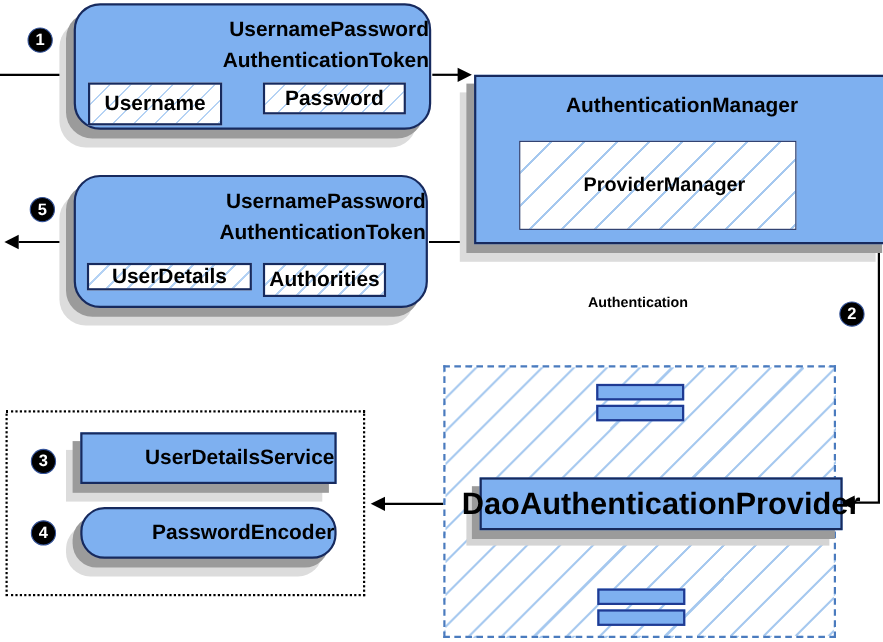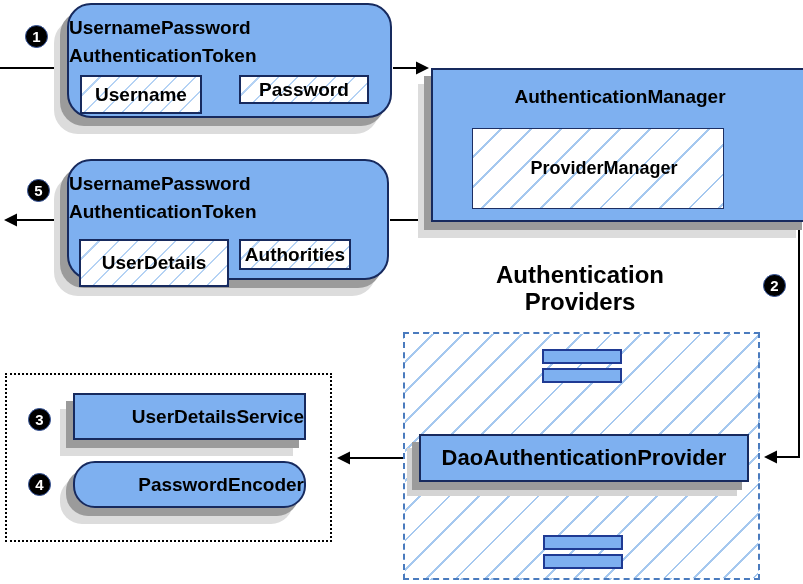--- a/index.html
+++ b/index.html
@@ -6,48 +6,48 @@
   .canvas{
     position:relative;width:803px;height:584px;background:#ffffff;overflow:hidden;
     font-family:"Liberation Sans","DejaVu Sans",sans-serif;font-weight:bold;color:#000;
   }
   .connectors{position:absolute;left:0;top:0;width:803px;height:584px;pointer-events:none;}
 
   
   .blue{background:#7eb0f0;border:2px solid #172a5e;box-sizing:border-box;position:absolute;}
   .shadowed{box-shadow:-7px 8px 0 #9b9b9b,-13px 16px 0 #dcdcdc;}
   .token-box{border-radius:24px;}
-  .token-title{position:absolute;left:0;right:0;top:9px;text-align:left;font-size:19px;line-height:28px;}
+  .token-title{position:absolute;left:0;right:0;top:9px;text-align:right;font-size:19px;line-height:28px;}
   .token-title span{display:block;}
   .field{
     position:absolute;background-color:#fff;border:2px solid #172a5e;box-sizing:border-box;
     display:flex;align-items:center;justify-content:center;font-size:19px;
     background-image:repeating-linear-gradient(135deg,rgba(255,255,255,0) 0,rgba(255,255,255,0) 12px,#b4d2f4 12px,#b4d2f4 13.5px);
   }
   .hatch-lg{
     background-color:#fff;
     background-image:repeating-linear-gradient(135deg,rgba(255,255,255,0) 0,rgba(255,255,255,0) 19px,#a5c8ef 19px,#a5c8ef 21px);
   }
   .box-title{position:absolute;left:0;right:0;text-align:center;font-size:19px;}
   .inner-hatched{
     position:absolute;border:1px solid #1d2f63;box-sizing:border-box;
     display:flex;align-items:center;justify-content:center;font-size:18px;
   }
-  .label{position:absolute;text-align:center;font-size:24px;line-height:27px;}
+  .label{position:absolute;text-align:center;font-size:13px;line-height:27px;}
   .label span{display:block;}
   .badge{
     position:absolute;width:23px;height:23px;border-radius:50%;background:#000;color:#fff;
     border:1px solid #35549a;box-sizing:border-box;display:flex;align-items:center;justify-content:center;
     font-size:15px;line-height:1;
   }
   .bar{position:absolute;background:#7eb0f0;border:2px solid #1f3a93;box-sizing:border-box;}
   .dashed-area{position:absolute;border:2px dashed #4a7bbe;box-sizing:border-box;}
   .dotted-area{position:absolute;border:2px dotted #000;box-sizing:border-box;}
   .service-box{display:flex;align-items:center;justify-content:flex-end;font-size:19px;}
-  .dao-box{display:flex;align-items:center;justify-content:center;font-size:22px;box-shadow:-7px 8px 0 #9b9b9b,-12px 14px 0 #d4d4d4;}
+  .dao-box{display:flex;align-items:center;justify-content:center;font-size:28px;box-shadow:-7px 8px 0 #9b9b9b,-12px 14px 0 #d4d4d4;margin-left:17px;}
 </style>
 </head>
 <body>
 
 <div class="canvas">
 
   <svg class="connectors" width="803" height="584" viewBox="0 0 803 584">
     <g stroke="#000" stroke-width="2" fill="none">
       <path d="M0,68 H66"></path>
       <path d="M393,68 H417"></path>
@@ -104,31 +104,30 @@
     <div class="inner-hatched hatch-lg" style="left:39px;top:58px;width:252px;height:81px;padding-left:12px;">
       <span>ProviderManager</span>
     </div>
   </div>
 
   <div class="blue token-box shadowed" style="left:67px;top:159px;width:322px;height:121px;">
     <div class="token-title">
       <span>UsernamePassword</span>
       <span>AuthenticationToken</span>
     </div>
-    <div class="field" style="left:10px;top:78px;width:150px;height:48px;">
+    <div class="field" style="left:10px;top:78px;width:150px;height:25px;">
       <span>UserDetails</span>
     </div>
     <div class="field" style="left:170px;top:78px;width:112px;height:31px;">
       <span>Authorities</span>
     </div>
   </div>
 
   <div class="label" style="left:440px;top:261px;width:280px;">
     <span>Authentication</span>
-    <span>Providers</span>
   </div>
 
   <div class="dashed-area hatch-lg" style="left:403px;top:332px;width:357px;height:248px;"></div>
 
   <div class="bar" style="left:542px;top:349px;width:80px;height:15px;"></div>
   <div class="bar" style="left:542px;top:368px;width:80px;height:15px;"></div>
 
   <div class="blue dao-box" style="left:419px;top:434px;width:330px;height:48px;">
     <span>DaoAuthenticationProvider</span>
   </div>

